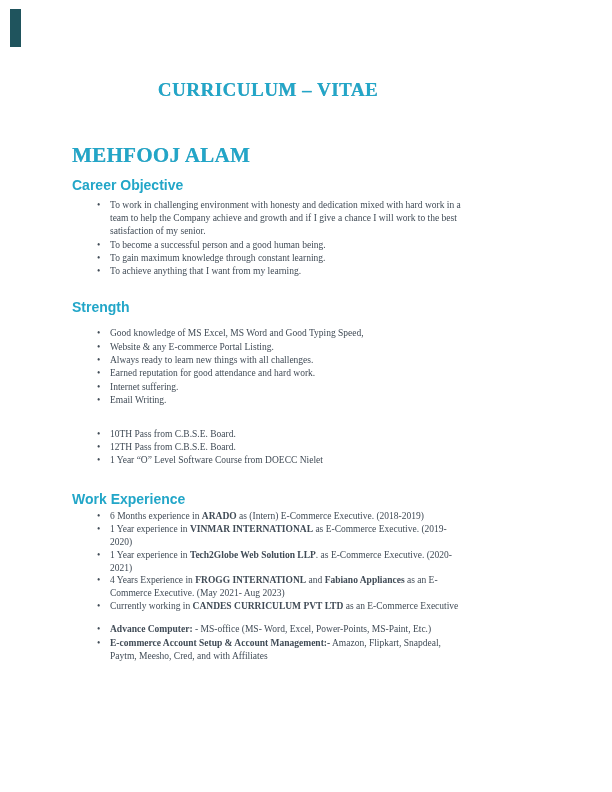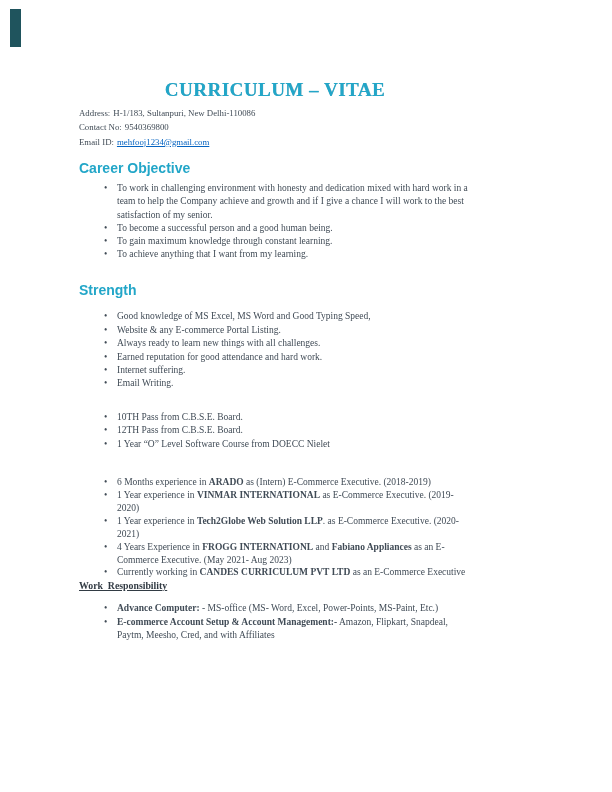--- a/index.html
+++ b/index.html
@@ -3,21 +3,20 @@
 <meta charset="utf-8">
 <style>
   html,body{margin:0;padding:0;background:#ffffff;}
   .page{
     position:relative;
     width:536px;height:792px;
     background:#ffffff;
     overflow:hidden;
     font-family:"Liberation Serif","DejaVu Serif",serif;
     color:#404B56;
-    padding-left:7px;
   }
   .corner-mark{
     position:absolute;left:10px;top:9px;width:11px;height:38px;
   }
   .doc-title{
     margin:80px 0 0 0;
     text-align:center;
     font-weight:bold;font-size:19px;line-height:19px;
     letter-spacing:.5px;
     text-shadow:.3px .3px 0 rgba(18,110,140,.55);
@@ -75,26 +74,22 @@
   .sec-work-responsibility li{line-height:13.5px;}
 </style>
 </head>
 <body>
 
 <div class="page">
   <div class="corner-mark" style="background: rgb(31, 84, 93);"></div>
 
   <div class="doc-title" style="color: rgb(34, 166, 200);">CURRICULUM – VITAE</div>
 
+  <div class="name" style="color: rgb(34, 166, 200);">MEHFOOJ ALAM</div>
 
-  <div class="contact">
-      <div><span class="label">Address:</span><span>H-1/183, Sultanpuri, New Delhi-110086</span></div>
-      <div><span class="label">Contact No:</span><span>9540369800</span></div>
-      <div><span class="label">Email ID:</span><a href="#" style="color: rgb(5, 99, 193);">mehfooj1234@gmail.com</a></div>
-    </div>
 
   <div class="sections">
       <section class="section sec-career-objective">
         <h2 class="h-accent" style="color: rgb(34, 166, 200);">Career Objective</h2>
         <ul>
           <li>
             <span class="dot">•</span>
             <span class="txt"><span>To work in challenging environment with honesty and dedication mixed with hard work in a team to help the Company achieve and growth and if I give a chance I will work to the best satisfaction of my senior.</span></span>
           </li>
           <li>
@@ -150,20 +145,21 @@
             <span class="dot">•</span>
             <span class="txt"><span>12TH Pass from C.B.S.E. Board.</span></span>
           </li>
           <li>
             <span class="dot">•</span>
             <span class="txt"><span>1 Year “O” Level Software Course from DOECC Nielet</span></span>
           </li>
         </ul>
       </section>
       <section class="section sec-work-experience">
+        <h2 class="h-accent" style="color: rgb(34, 166, 200);">Work Experience</h2>
         <ul>
           <li>
             <span class="dot">•</span>
             <span class="txt"><span>6 Months experience in </span><b>ARADO</b><span> as (Intern) E-Commerce Executive. (2018-2019)</span></span>
           </li>
           <li>
             <span class="dot">•</span>
             <span class="txt"><span>1 Year experience in </span><b>VINMAR INTERNATIONAL</b><span> as E-Commerce Executive. (2019-2020)</span></span>
           </li>
           <li>
@@ -174,21 +170,20 @@
             <span class="dot">•</span>
             <span class="txt"><span>4 Years Experience in </span><b>FROGG INTERNATIONL</b><span> and </span><b>Fabiano Appliances</b><span> as an E-Commerce Executive. (May 2021- Aug 2023)</span></span>
           </li>
           <li>
             <span class="dot">•</span>
             <span class="txt"><span>Currently working in </span><b>CANDES CURRICULUM PVT LTD</b><span> as an E-Commerce Executive</span></span>
           </li>
         </ul>
       </section>
       <section class="section sec-work-responsibility">
-        <h2 class="h-plain" style="color: rgb(50, 59, 68);">Work  Responsibility</h2>
         <ul>
           <li>
             <span class="dot">•</span>
             <span class="txt"><b>Advance Computer: </b><span>- MS-office (MS- Word, Excel, Power-Points, MS-Paint, Etc.)</span></span>
           </li>
           <li>
             <span class="dot">•</span>
             <span class="txt"><b>E-commerce Account Setup &amp; Account Management:-</b><span> Amazon, Flipkart, Snapdeal, Paytm, Meesho, Cred, and with Affiliates</span></span>
           </li>
         </ul>

